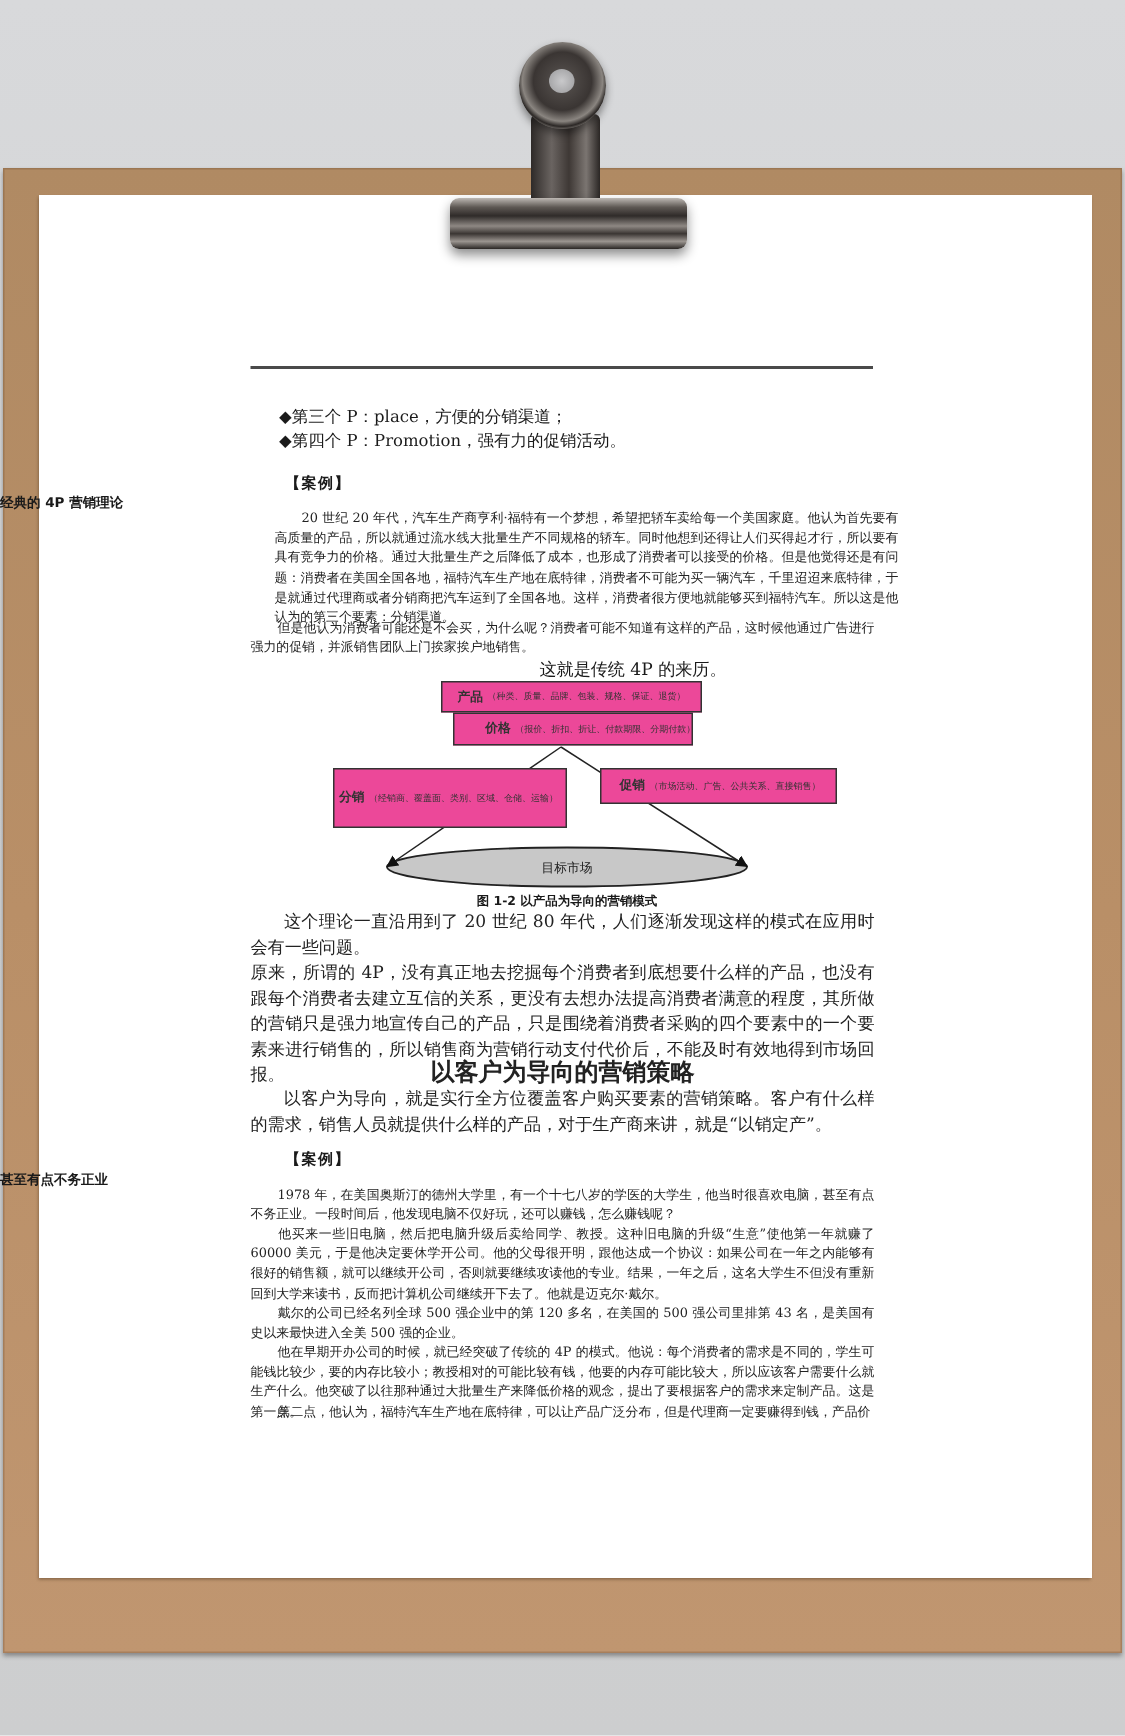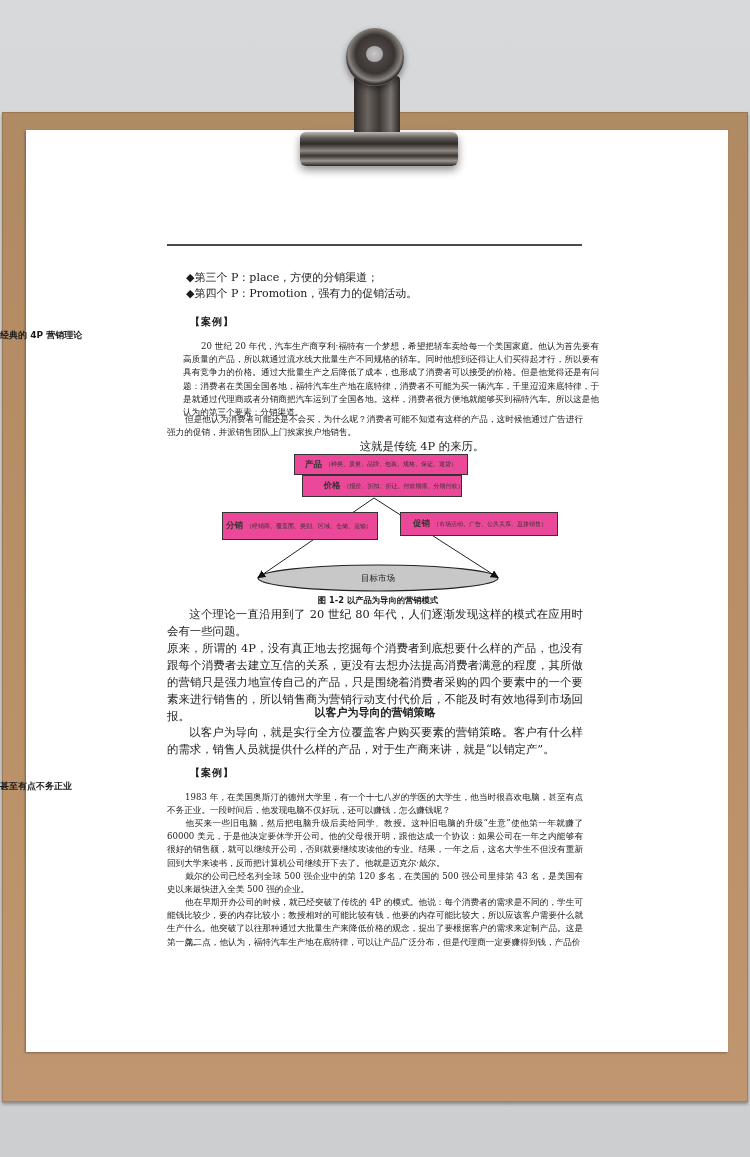--- a/index.html
+++ b/index.html
@@ -54,21 +54,21 @@
     font-size: 8.6px; line-height: 13.2px; text-align: justify; color: #222;
   }
   .small-p .ind { display: inline-block; width: 18px; }
   .big-p {
     position: absolute; left: 167px; width: 416px;
     font-size: 11.4px; line-height: 17px; text-align: justify; color: #222;
   }
   .big-p .ind { display: inline-block; width: 22px; }
   .center-line { left: 0; width: 750px; text-align: center; font-size: 11.4px; }
   .section-title {
-    left: 0; width: 750px; text-align: center; font-size: 11px;
+    left: 0; width: 750px; text-align: center; font-size: 16px;
     font-family: "DejaVu Sans", sans-serif; font-weight: bold; color: #222;
   }
   
   .dbox {
     position: absolute; border: 1px solid #333; background: #ec4899;
     font-family: "DejaVu Sans", sans-serif; font-size: 6px; color: #333;
     display: flex; align-items: center; justify-content: center; white-space: nowrap;
   }
   .dbox b { font-size: 8.5px; margin-right: 3px; }
   .diagram-svg { position: absolute; left: 0; top: 0; }
@@ -119,39 +119,39 @@
   </svg>
 
   <div class="dbox" style="left:294px; top:454px; width:174px; height:21px;">
     <b>产品</b>
       <span>（种类、质量、品牌、包装、规格、保证、退货）</span>
   </div>
   <div class="dbox" style="left:302px; top:475px; width:160px; height:22px;padding-left:23px;">
     <b>价格</b>
       <span>（报价、折扣、折让、付款期限、分期付款）</span>
   </div>
-  <div class="dbox" style="left:222px; top:512px; width:156px; height:28px; justify-content:flex-start; padding-left:3px;">
+  <div class="dbox" style="left:222px; top:512px; width:156px; height:40px; justify-content:flex-start; padding-left:3px;">
     <b>分销</b>
       <span>（经销商、覆盖面、类别、区域、仓储、运输）</span>
   </div>
   <div class="dbox" style="left:400px; top:512px; width:158px; height:24px; justify-content:flex-start; padding-left:12px;">
     <b>促销</b>
       <span>（市场活动、广告、公共关系、直接销售）</span>
   </div>
 
   <div class="abs ellipse-label" style="top:573px;">目标市场</div>
   <div class="abs fig-caption" style="top:595px;">图 1-2  以产品为导向的营销模式</div>
 
   <div class="big-p" style="top:606px;"><span class="ind"></span><span>这个理论一直沿用到了 20 世纪 80 年代，人们逐渐发现这样的模式在应用时会有一些问题。</span></div>
   <div class="big-p" style="top:640px;"><span>原来，所谓的 4P，没有真正地去挖掘每个消费者到底想要什么样的产品，也没有跟每个消费者去建立互信的关系，更没有去想办法提高消费者满意的程度，其所做的营销只是强力地宣传自己的产品，只是围绕着消费者采购的四个要素中的一个要素来进行销售的，所以销售商为营销行动支付代价后，不能及时有效地得到市场回报。</span></div>
 
   <div class="abs section-title" style="top:705px;">以客户为导向的营销策略</div>
   <div class="big-p" style="top:724px;"><span class="ind"></span><span>以客户为导向，就是实行全方位覆盖客户购买要素的营销策略。客户有什么样的需求，销售人员就提供什么样的产品，对于生产商来讲，就是“以销定产”。</span></div>
 
   <div class="abs case" style="top:766px;">【案例】</div>
   <div class="abs case-title" style="top:780px;">甚至有点不务正业</div>
 
-  <div class="small-p" style="top:791px;"><span class="ind"></span><span>1983 年，在美国奥斯汀的德州大学里，有一个十七八岁的学医的大学生，他当时很喜欢电脑，甚至有点不务正业。一段时间后，他发现电脑不仅好玩，还可以赚钱，怎么赚钱呢？</span></div>
+  <div class="small-p" style="top:791px;"><span class="ind"></span><span>1978 年，在美国奥斯汀的德州大学里，有一个十七八岁的学医的大学生，他当时很喜欢电脑，甚至有点不务正业。一段时间后，他发现电脑不仅好玩，还可以赚钱，怎么赚钱呢？</span></div>
   <div class="small-p" style="top:817px;"><span class="ind"></span><span>他买来一些旧电脑，然后把电脑升级后卖给同学、教授。这种旧电脑的升级“生意”使他第一年就赚了 60000 美元，于是他决定要休学开公司。他的父母很开明，跟他达成一个协议：如果公司在一年之内能够有很好的销售额，就可以继续开公司，否则就要继续攻读他的专业。结果，一年之后，这名大学生不但没有重新回到大学来读书，反而把计算机公司继续开下去了。他就是迈克尔·戴尔。</span></div>
   <div class="small-p" style="top:870px;"><span class="ind"></span><span>戴尔的公司已经名列全球 500 强企业中的第 120 多名，在美国的 500 强公司里排第 43 名，是美国有史以来最快进入全美 500 强的企业。</span></div>
   <div class="small-p" style="top:896px;"><span class="ind"></span><span>他在早期开办公司的时候，就已经突破了传统的 4P 的模式。他说：每个消费者的需求是不同的，学生可能钱比较少，要的内存比较小；教授相对的可能比较有钱，他要的内存可能比较大，所以应该客户需要什么就生产什么。他突破了以往那种通过大批量生产来降低价格的观念，提出了要根据客户的需求来定制产品。这是第一点。</span></div>
   <div class="small-p" style="top:936px; height:13px; overflow:hidden;"><span class="ind"></span><span>第二点，他认为，福特汽车生产地在底特律，可以让产品广泛分布，但是代理商一定要赚得到钱，产品价</span></div>
 </div>
 
 </body></html>

